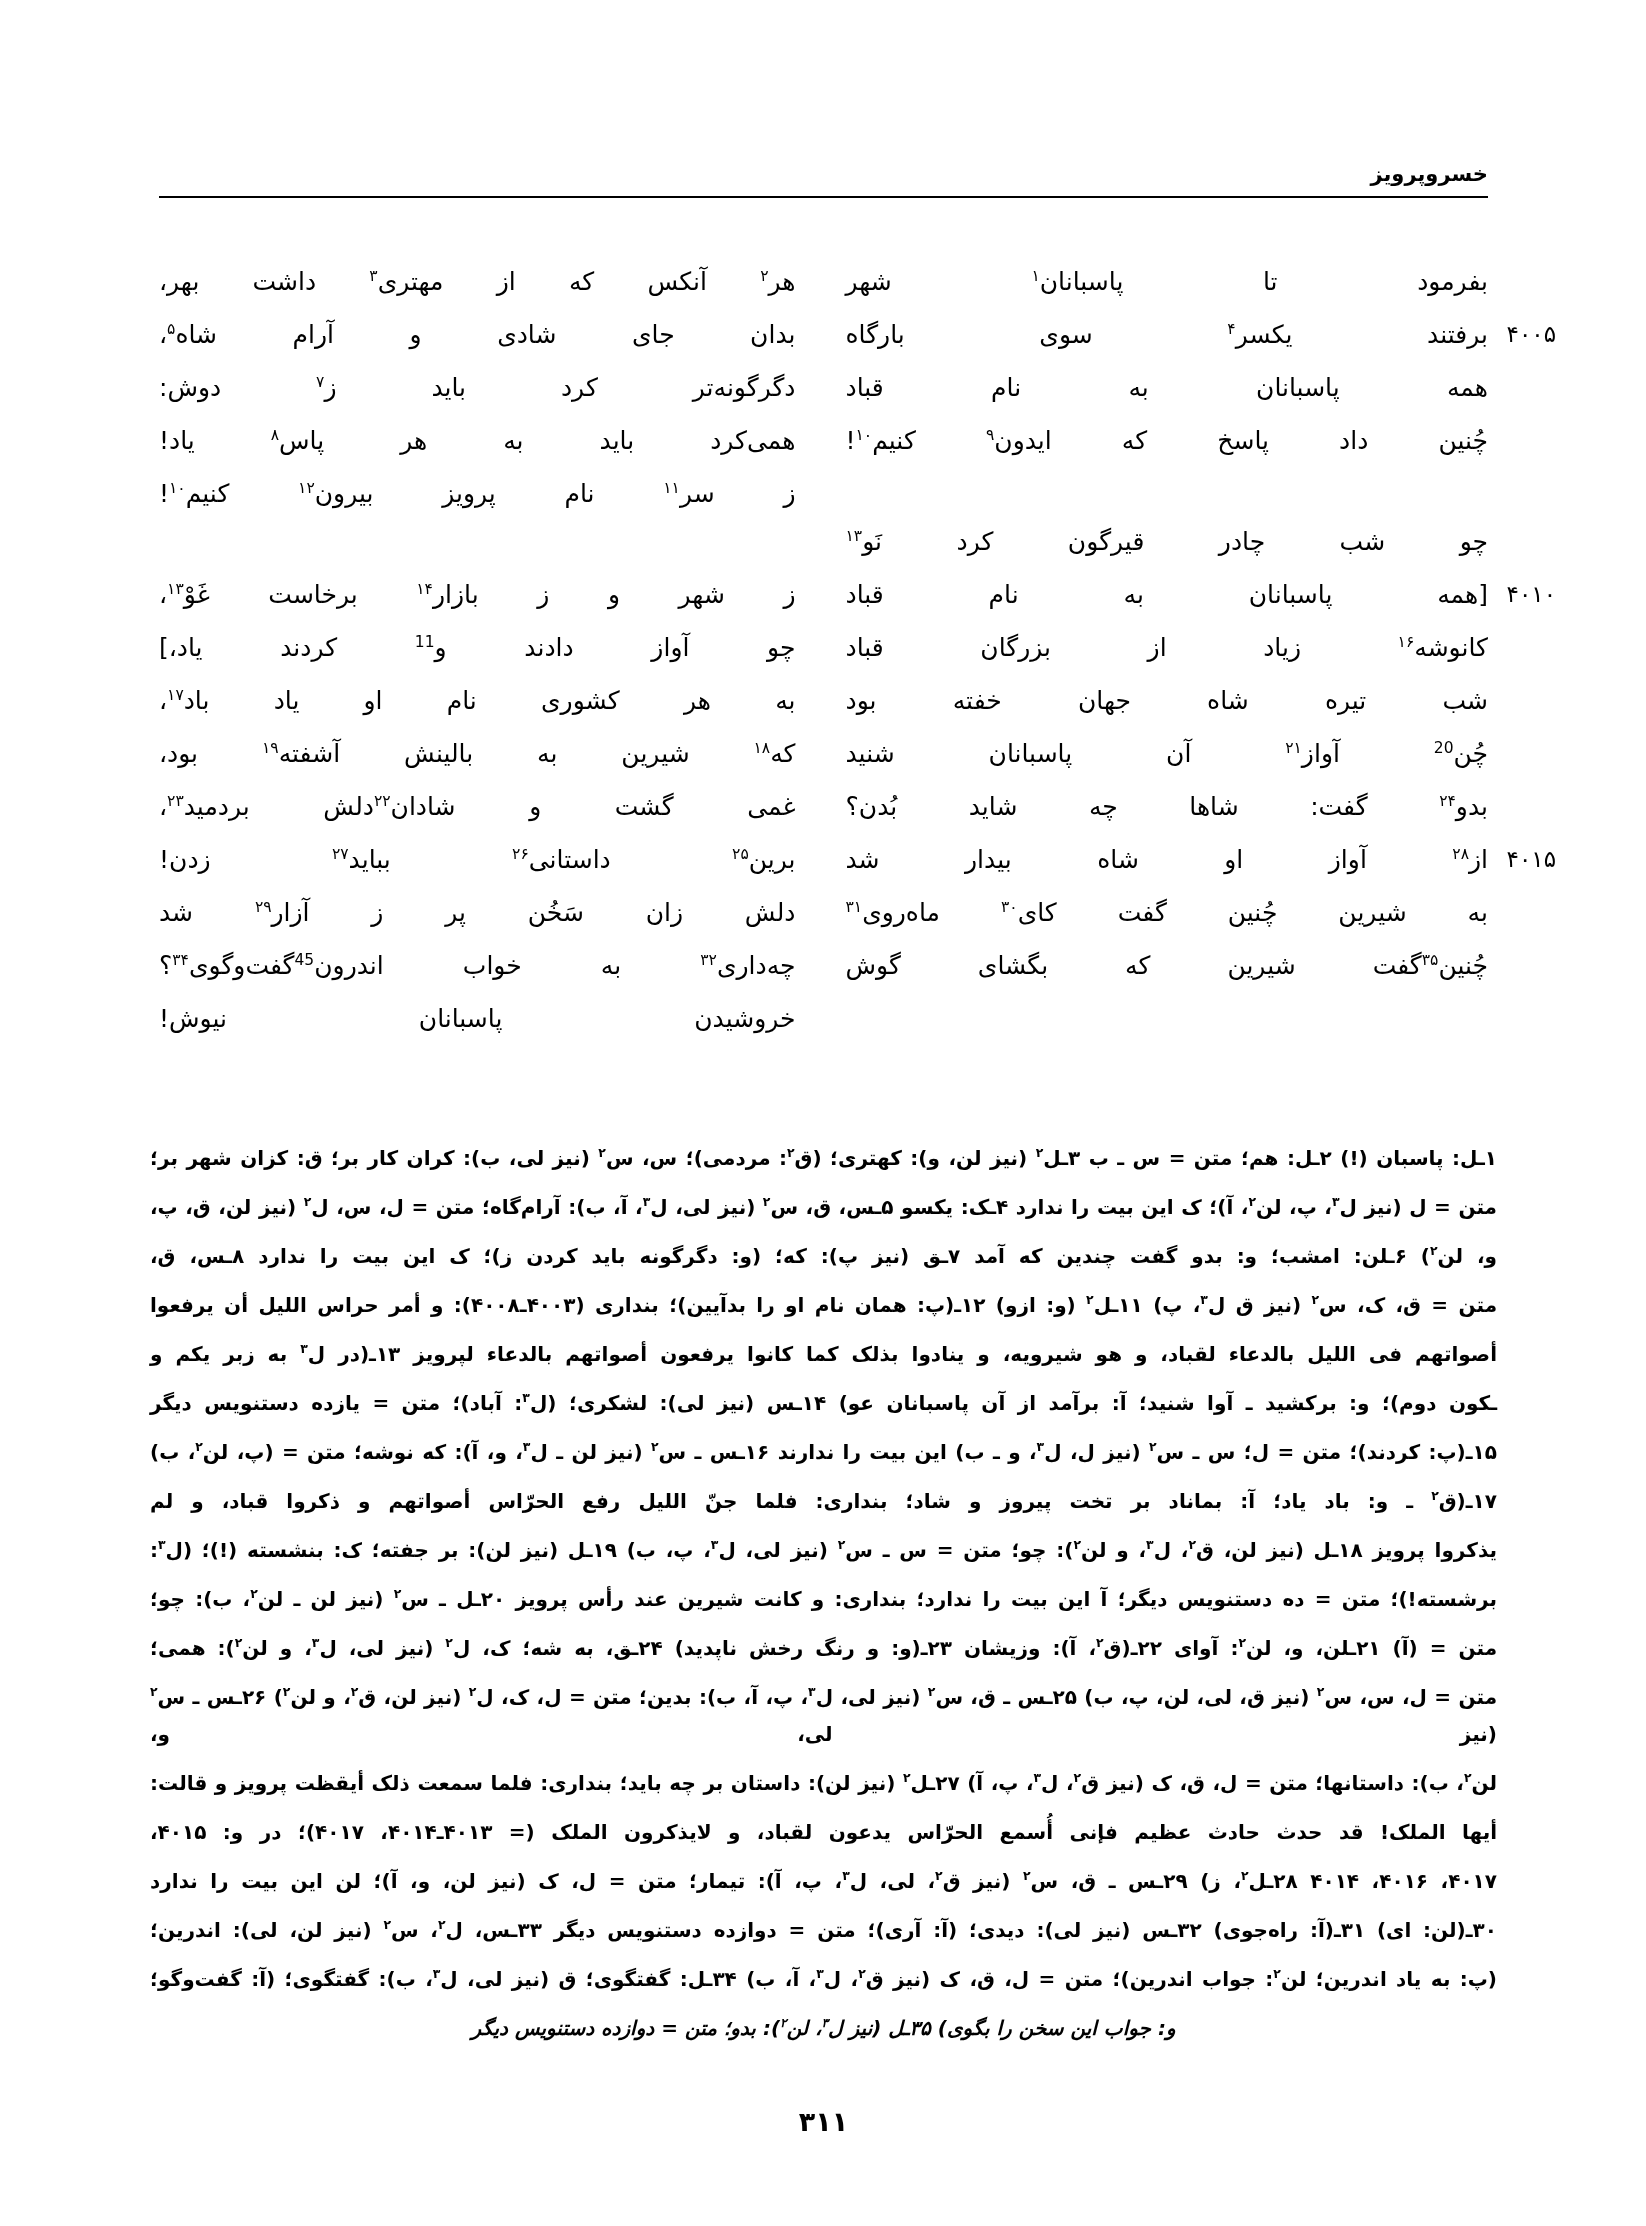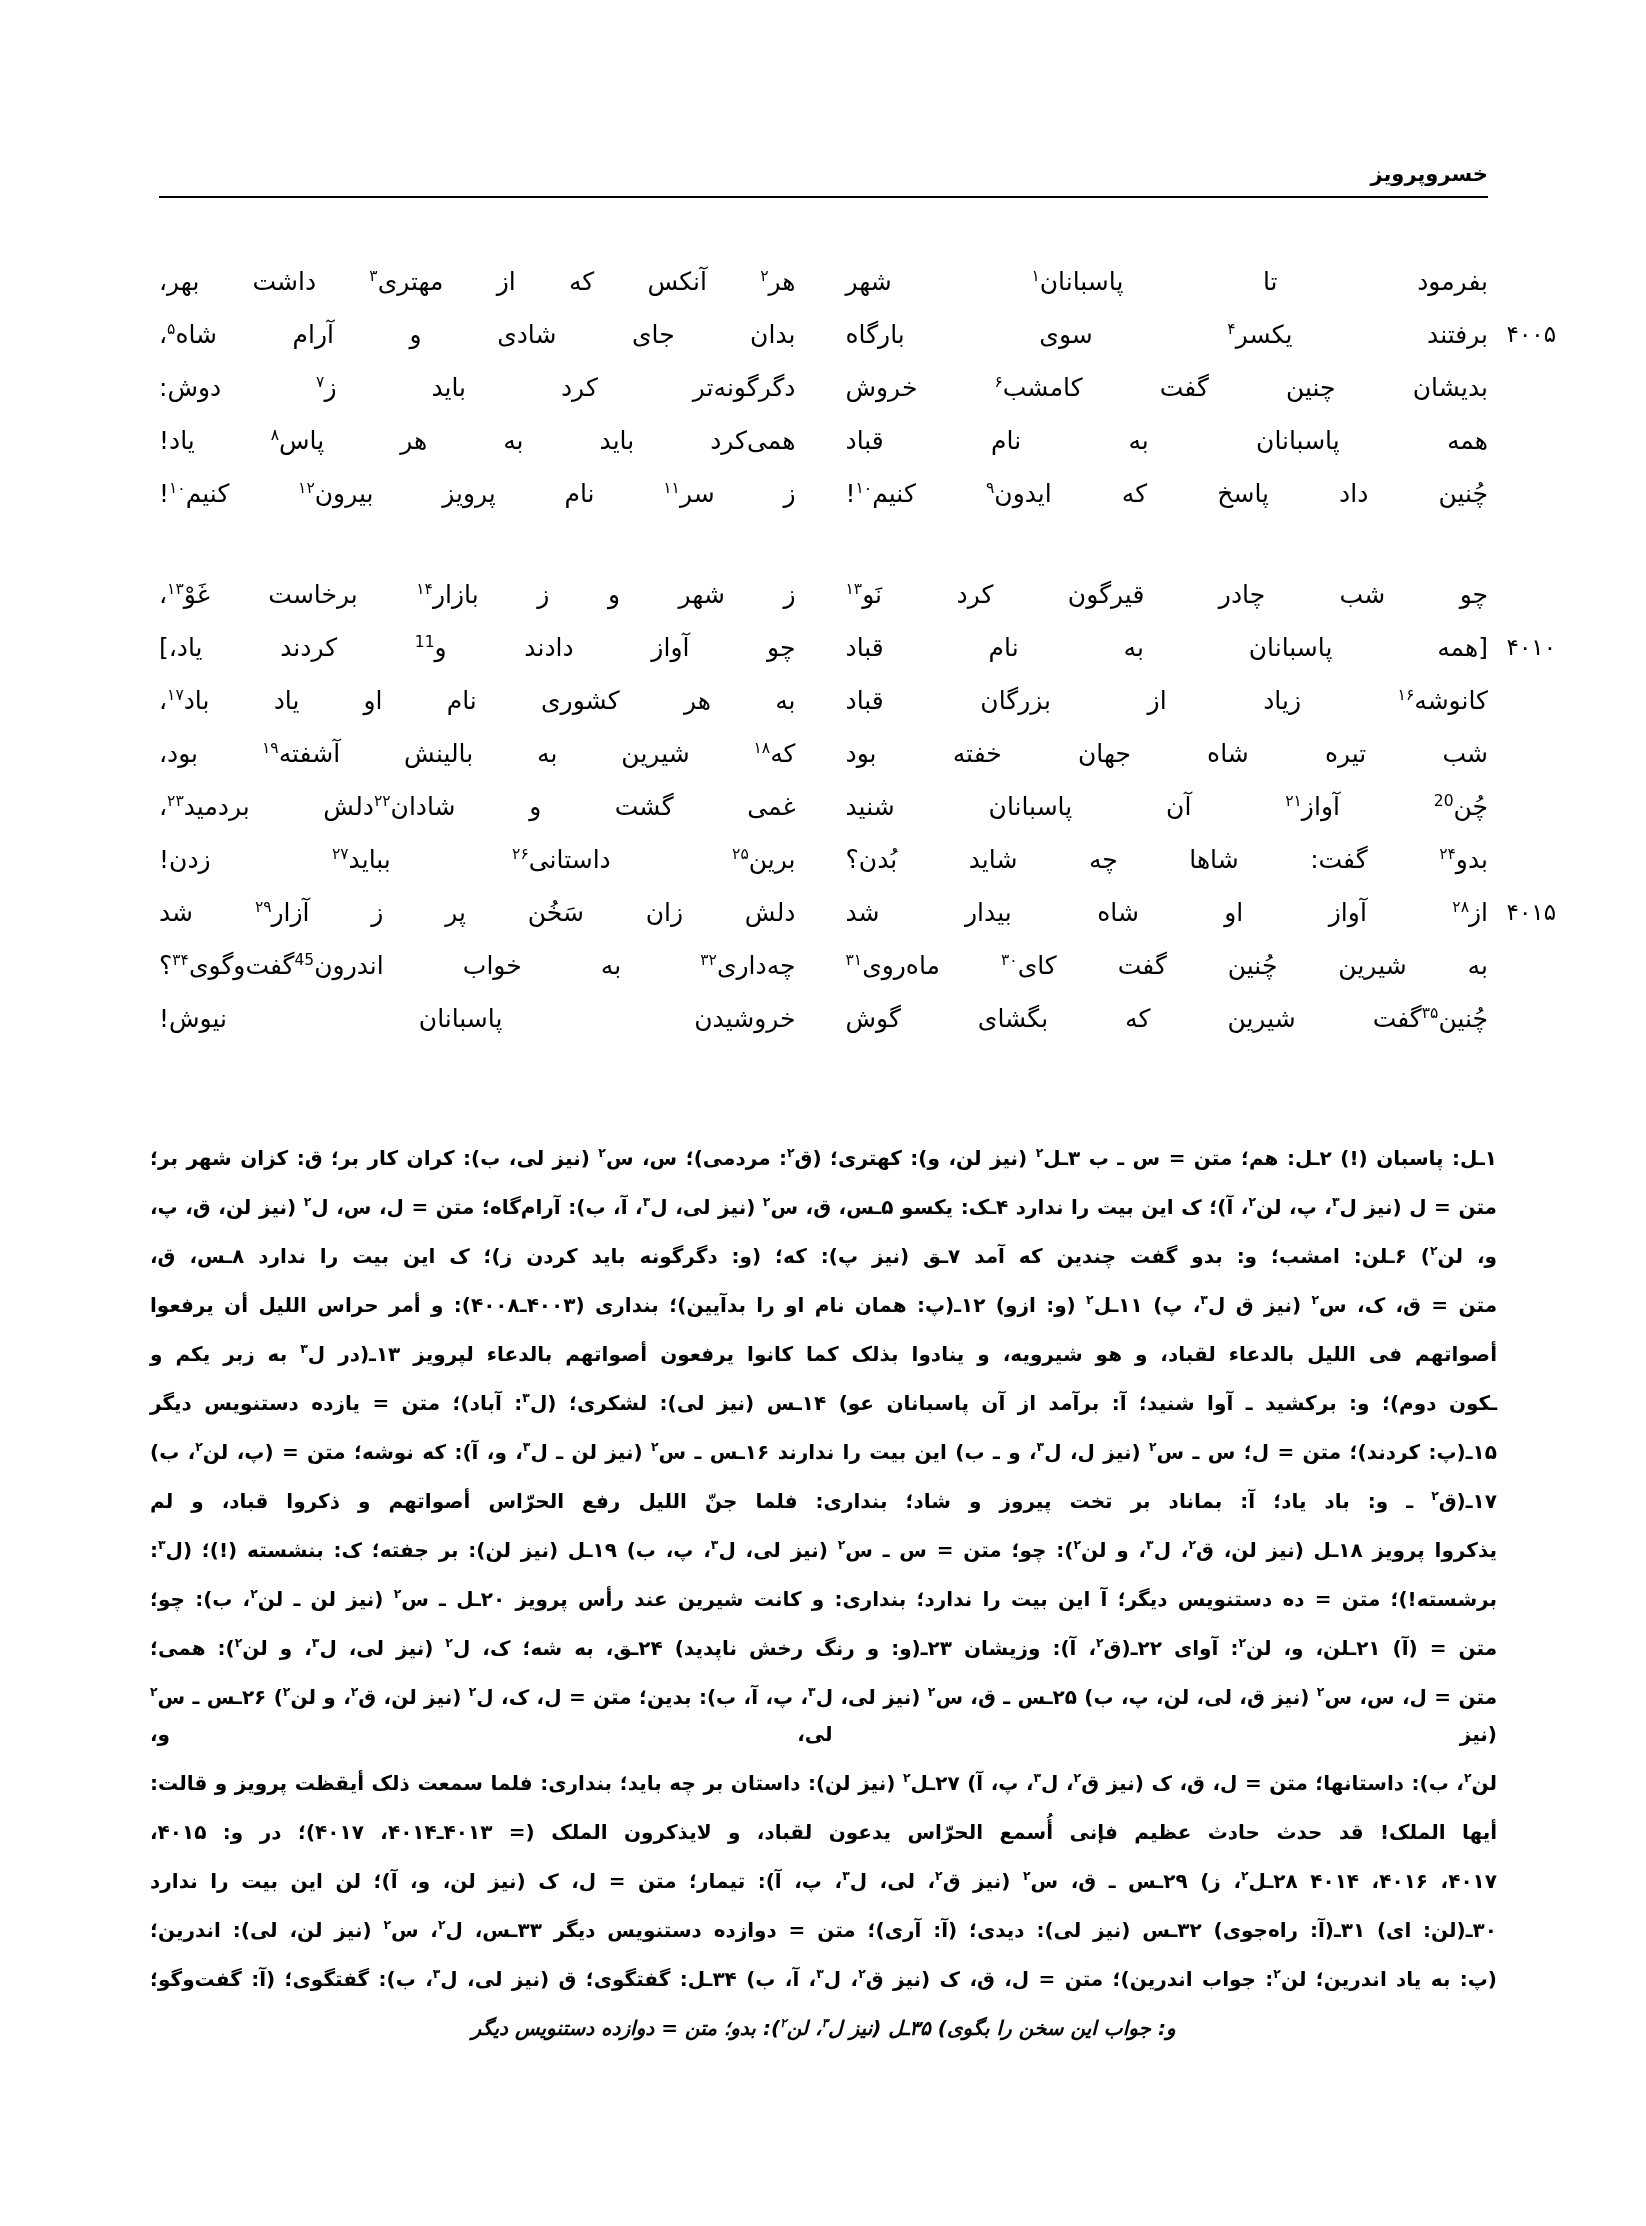--- a/index.html
+++ b/index.html
@@ -130,21 +130,20 @@
     <div class="running-head">خسروپرویز</div>
     <hr class="head-rule">
   </div>
 
   <div class="verse-area">
     <div class="couplet-columns">
       <div class="vcol right" id="col-right">
           <div class="stanza">
             <div class="hemistich"><span>بفرمود تا پاسبانان<sup>۱</sup> شهر</span></div>
             <div class="hemistich"><span class="vnum">۴۰۰۵</span><span>برفتند یکسر<sup>۴</sup> سوی بارگاه</span></div>
-            <div class="hemistich"><span>بدیشان چنین گفت کامشب<sup>۶</sup> خروش</span></div>
             <div class="hemistich"><span>همه پاسبانان به نام قباد</span></div>
             <div class="hemistich"><span>چُنین داد پاسخ که ایدون<sup>۹</sup> کنیم<sup>۱۰</sup>!</span></div>
           </div>
           <div class="stanza">
             <div class="hemistich"><span>چو شب چادر قیرگون کرد نَو<sup>۱۳</sup></span></div>
             <div class="hemistich"><span class="vnum">۴۰۱۰</span><span>[همه پاسبانان به نام قباد</span></div>
             <div class="hemistich"><span>کانوشه<sup>۱۶</sup> زیاد از بزرگان قباد</span></div>
             <div class="hemistich"><span>شب تیره شاه جهان خفته بود</span></div>
             <div class="hemistich"><span>چُن<sup>20</sup> آواز<sup>۲۱</sup> آن پاسبانان شنید</span></div>
             <div class="hemistich"><span>بدو<sup>۲۴</sup> گفت: شاها چه شاید بُدن؟</span></div>
@@ -190,15 +189,16 @@
       <p>متن = (آ)   ۲۱ـلن، و، لن<sup>۲</sup>: آوای   ۲۲ـ(ق<sup>۲</sup>، آ): وزیشان   ۲۳ـ(و: و رنگ رخش ناپدید)   ۲۴ـق، به شه؛ ک، ل<sup>۲</sup> (نیز لی، ل<sup>۳</sup>، و لن<sup>۲</sup>): همی؛</p>
       <p>متن = ل، س، س<sup>۲</sup> (نیز ق، لی، لن، پ، ب)   ۲۵ـس ـ ق، س<sup>۲</sup> (نیز لی، ل<sup>۳</sup>، پ، آ، ب): بدین؛ متن = ل، ک، ل<sup>۲</sup> (نیز لن، ق<sup>۲</sup>، و لن<sup>۲</sup>)   ۲۶ـس ـ س<sup>۲</sup> (نیز لی، و،</p>
       <p>لن<sup>۲</sup>، ب): داستانها؛ متن = ل، ق، ک (نیز ق<sup>۲</sup>، ل<sup>۳</sup>، پ، آ)   ۲۷ـل<sup>۲</sup> (نیز لن): داستان بر چه باید؛ بنداری: فلما سمعت ذلک أیقظت پرویز و قالت:</p>
       <p>أیها الملک! قد حدث حادث عظیم فإنی أُسمع الحرّاس یدعون لقباد، و لایذکرون الملک (= ۴۰۱۳ـ۴۰۱۴، ۴۰۱۷)؛ در و: ۴۰۱۵،</p>
       <p>۴۰۱۷، ۴۰۱۶، ۴۰۱۴   ۲۸ـل<sup>۲</sup>، ز)   ۲۹ـس ـ ق، س<sup>۲</sup> (نیز ق<sup>۲</sup>، لی، ل<sup>۳</sup>، پ، آ): تیمار؛ متن = ل، ک (نیز لن، و، آ)؛ لن این بیت را ندارد</p>
       <p>۳۰ـ(لن: ای)   ۳۱ـ(آ: راه‌جوی)   ۳۲ـس (نیز لی): دیدی؛ (آ: آری)؛ متن = دوازده دستنویس دیگر   ۳۳ـس، ل<sup>۲</sup>، س<sup>۲</sup> (نیز لن، لی): اندرین؛</p>
       <p>(پ: به یاد اندرین؛ لن<sup>۲</sup>: جواب اندرین)؛ متن = ل، ق، ک (نیز ق<sup>۲</sup>، ل<sup>۳</sup>، آ، ب)   ۳۴ـل: گفتگوی؛ ق (نیز لی، ل<sup>۳</sup>، ب): گفتگوی؛ (آ: گفت‌وگو؛</p>
       <p class="last">و: جواب این سخن را بگوی)   ۳۵ـل (نیز ل<sup>۳</sup>، لن<sup>۲</sup>): بدو؛ متن = دوازده دستنویس دیگر</p>
     </div>
 
+  <div class="folio">۳۱۱</div>
 
 </div>
 
 
 </body></html>

